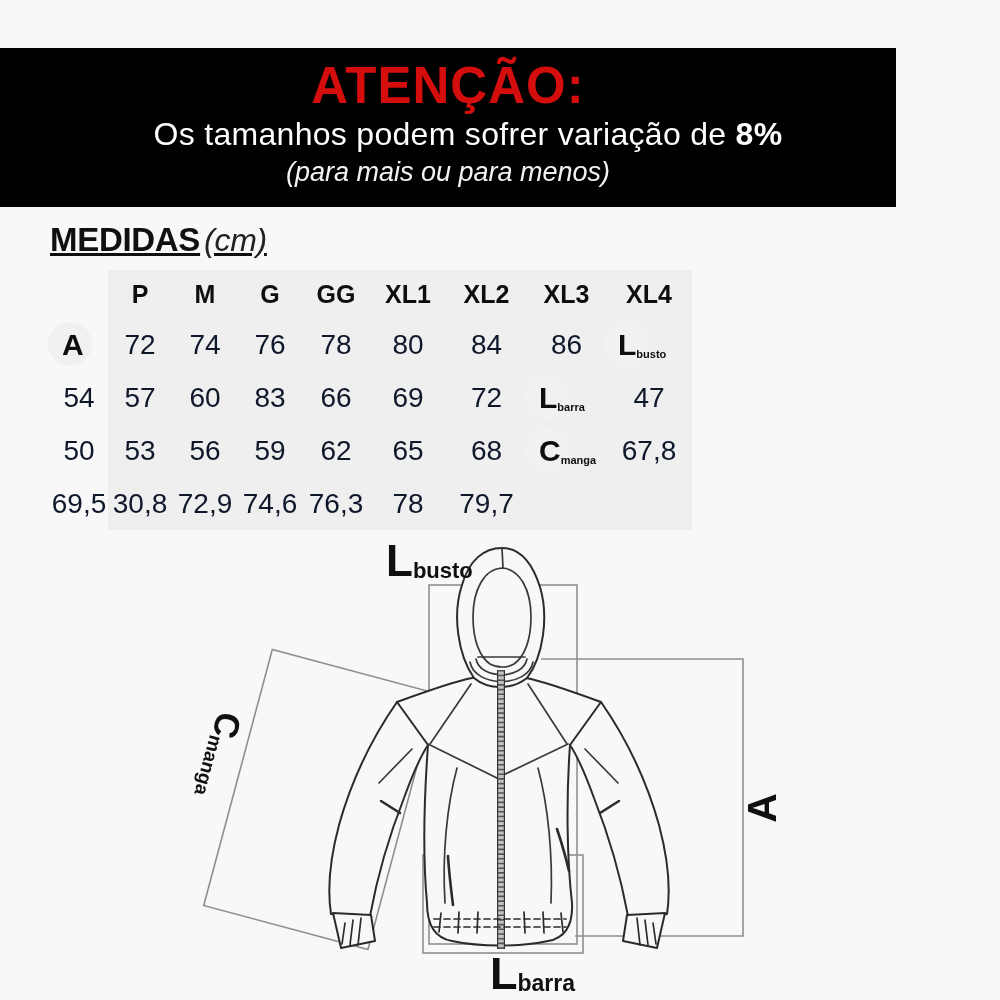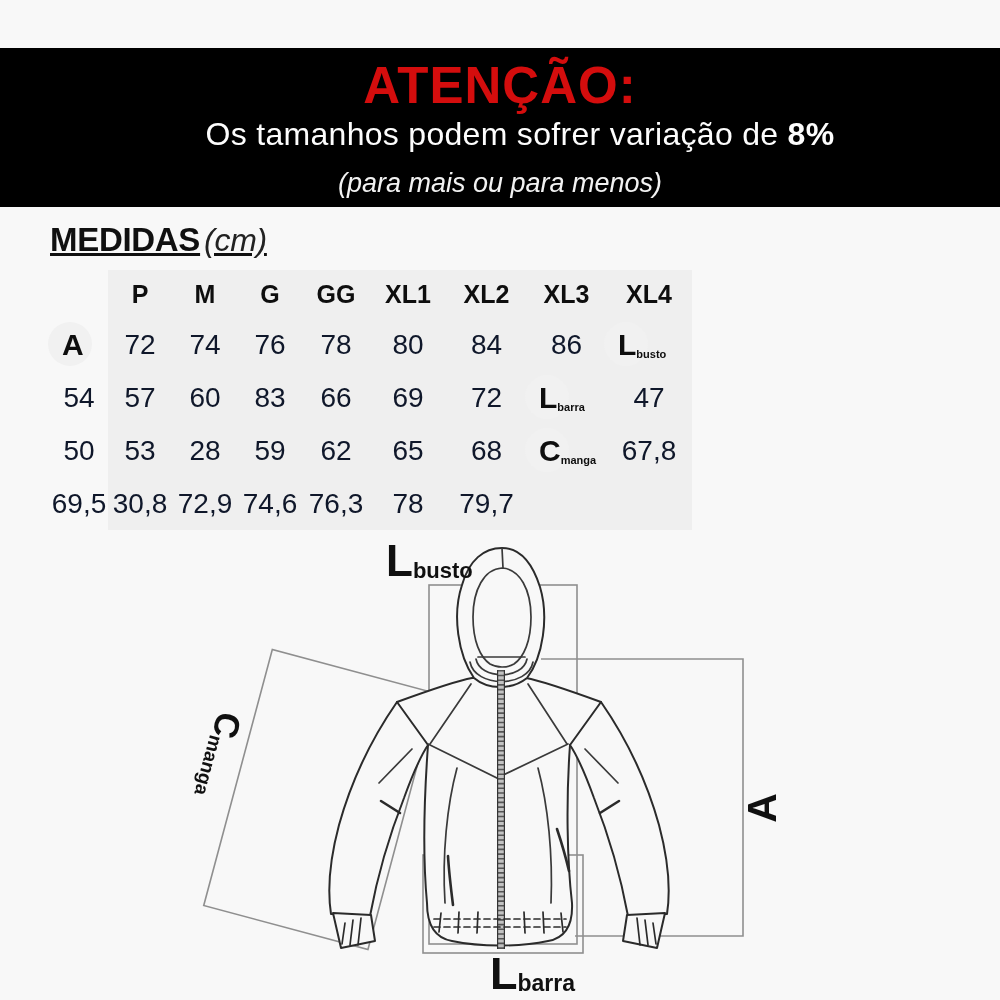--- a/index.html
+++ b/index.html
@@ -6,35 +6,35 @@
   html,body { width:1000px; height:1000px; }
   body {
     position:relative;
     background:#f8f8f8;
     font-family:"Liberation Sans", sans-serif;
     color:#111;
     overflow:hidden;
   }
   
   .banner {
-    position:absolute; left:0; top:48px; width:1000px; height:159px;
+    position:absolute; left:0; top:48px; width:896px; height:159px;
     background:#000; text-align:center; overflow:hidden;
   }
   .banner-title {
     margin-top:11px;
     font-size:51px; font-weight:800; letter-spacing:1px;
     color:#d40d0d; line-height:1.05;
   }
   .banner-subtitle {
     margin-top:4px;
     font-size:32px; color:#fdfdfd; letter-spacing:.3px; line-height:1.1;padding-left:40px;
   }
   .banner-subtitle .bold { font-weight:800; }
   .banner-note {
-    margin-top:16px;
+    margin-top:5px;
     font-size:27px; font-style:italic; color:#f2f2f2; font-weight:400;
   }
   
   .section-title {
     position:absolute; left:50px; top:221px;
     font-size:33px; font-weight:800; letter-spacing:-0.3px; color:#101010;text-decoration:underline;
   }
   .section-title .unit {
     font-weight:400; font-style:italic; font-size:32px; color:#222;
     margin-left:4px;
@@ -140,21 +140,21 @@
   <div class="cell">72</div>
 
   <div class="rlabel">
     <span class="circle"></span>
     <span class="rletter">L</span>
     <span class="rsub">barra</span>
   </div>
   <div class="cell">47</div>
   <div class="cell">50</div>
   <div class="cell">53</div>
-  <div class="cell">28</div>
+  <div class="cell">56</div>
   <div class="cell">59</div>
   <div class="cell">62</div>
   <div class="cell">65</div>
   <div class="cell">68</div>
 
   <div class="rlabel">
     <span class="circle"></span>
     <span class="rletter">C</span>
     <span class="rsub">manga</span>
   </div>

